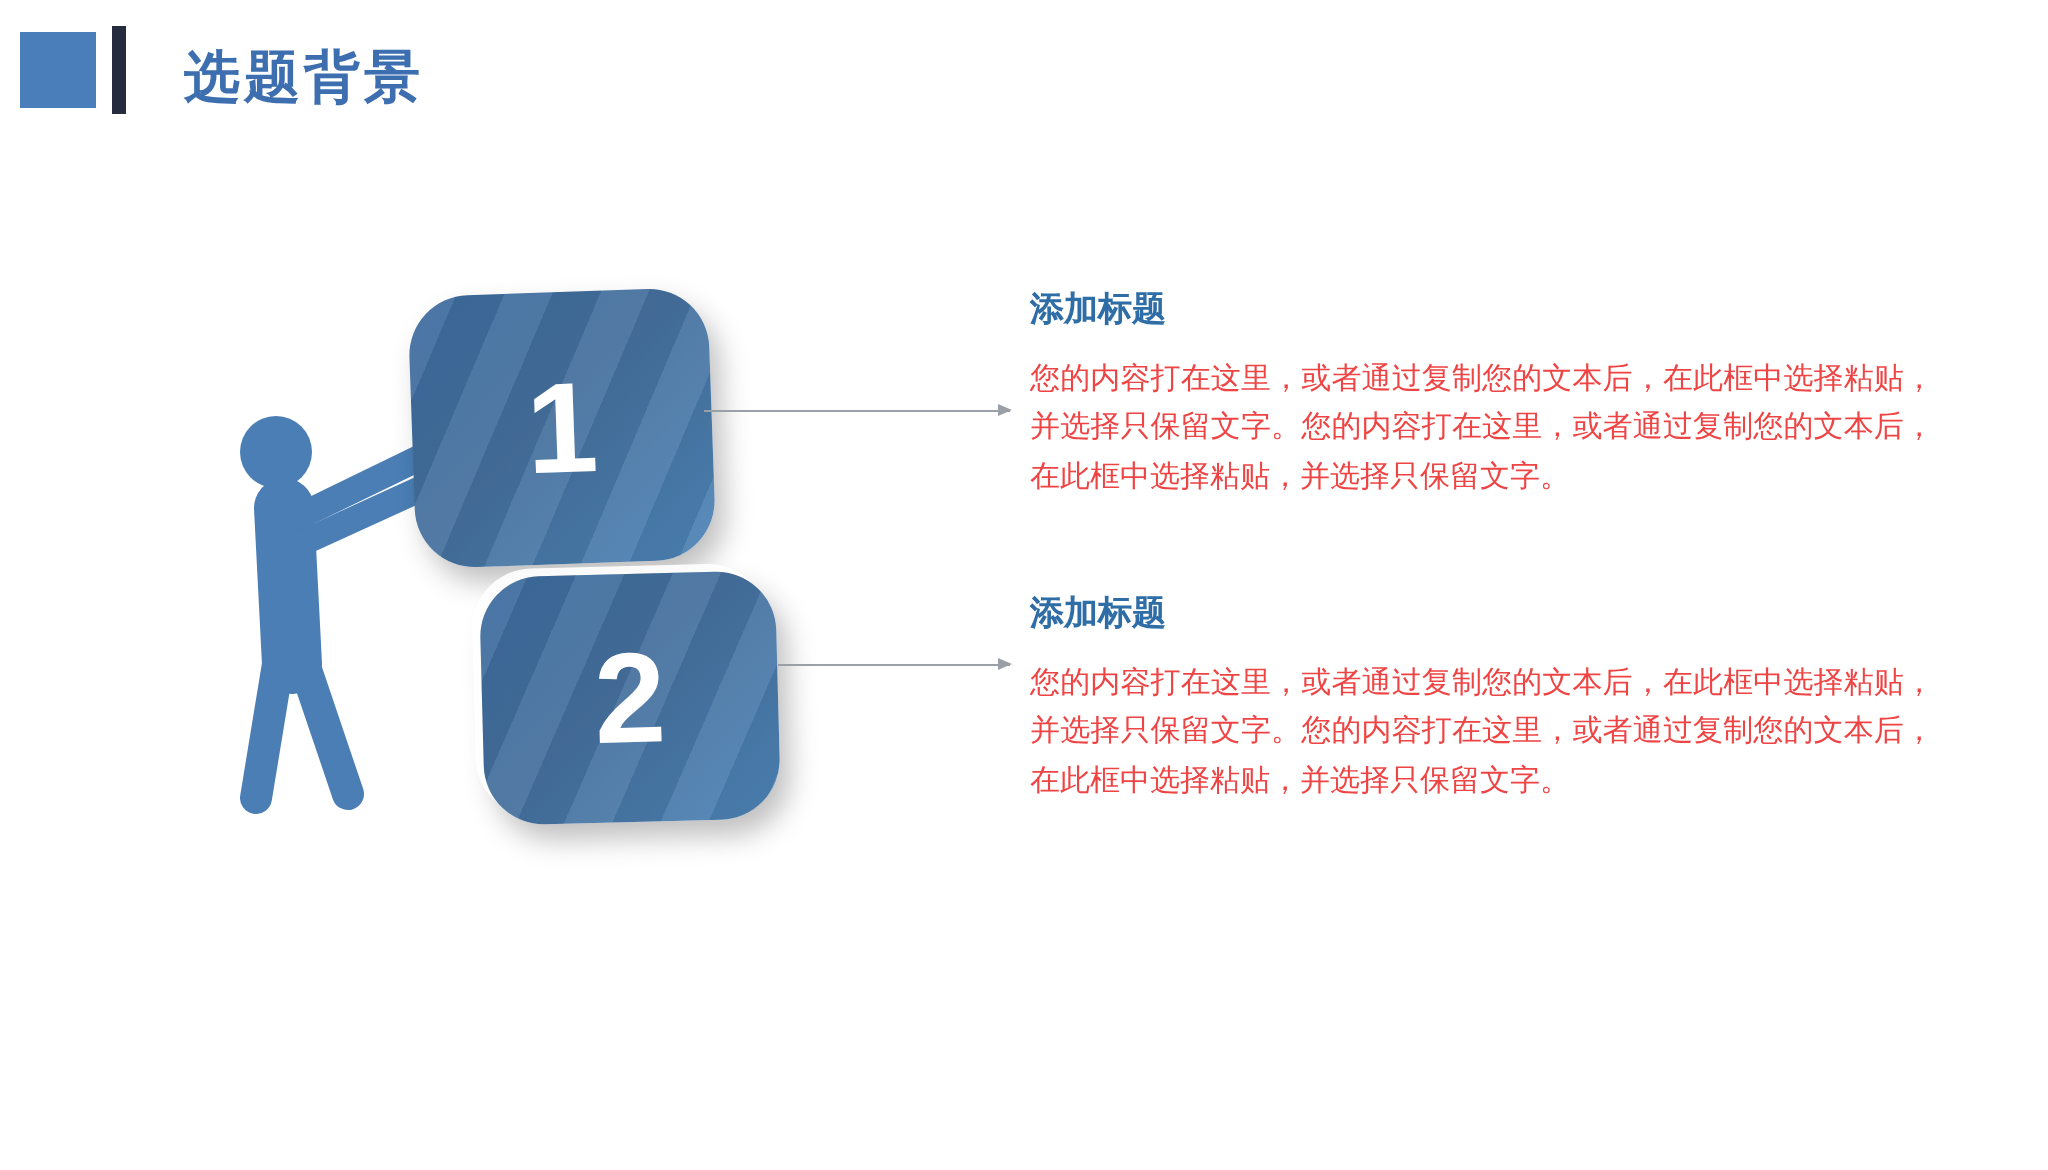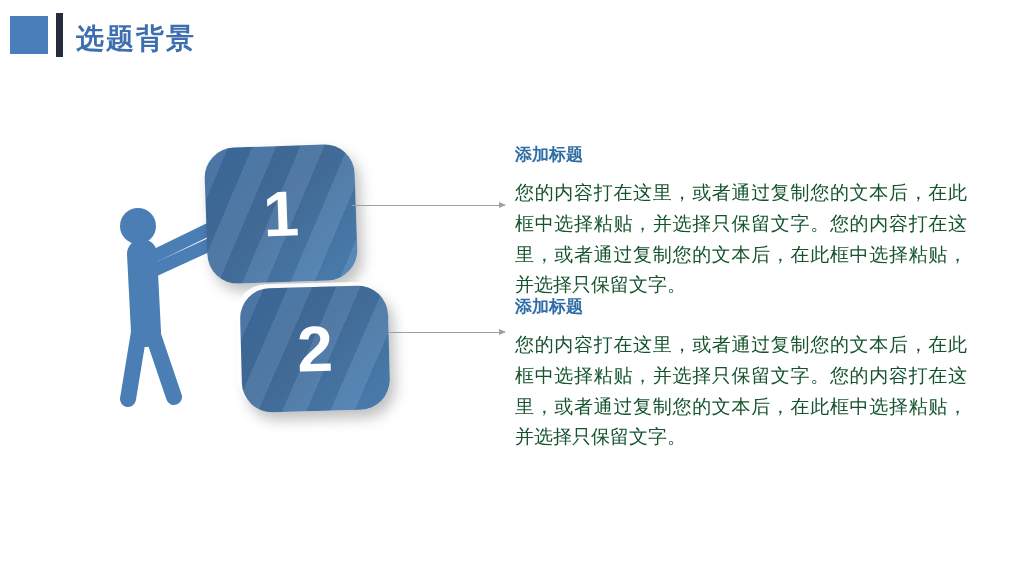--- a/index.html
+++ b/index.html
@@ -19,21 +19,21 @@
     position: absolute; left: 10px; top: 16px;
     width: 38px; height: 38px;
     background: #4a7ebb;
   }
   .header-bar {
     position: absolute; left: 56px; top: 13px;
     width: 7px; height: 44px;
     background: #262c3d;
   }
   .slide-title {
-    position: absolute; left: 76px; top: 20px; margin: 0;
+    position: absolute; left: 92px; top: 20px; margin: 0;
     font-size: 28px; font-weight: bold;
     color: #3d6fb0; letter-spacing: 2px;
   }
 
   
   .figure-svg { position: absolute; left: 100px; top: 192px; }
 
   
   .num-box {
     position: absolute;
@@ -72,22 +72,22 @@
   .text-block { position: absolute; left: 515px; width: 452px; }
   .tb1 { top: 143px; }
   .tb2 { top: 295px; }
   .tb-title {
     margin: 0 0 12px 0;
     font-size: 17px; font-weight: bold;
     color: #2e6da6;
   }
   .tb-body {
     margin: 0;
-    font-size: 19px; line-height: 1.62;
-    color: #14532d;
+    font-size: 15px; line-height: 1.62;
+    color: #ef4444;
     text-align: justify;
   }
 </style>
 </head>
 <body>
 
 <div class="slide">
 
   <div class="header-square"></div>
   <div class="header-bar"></div>

